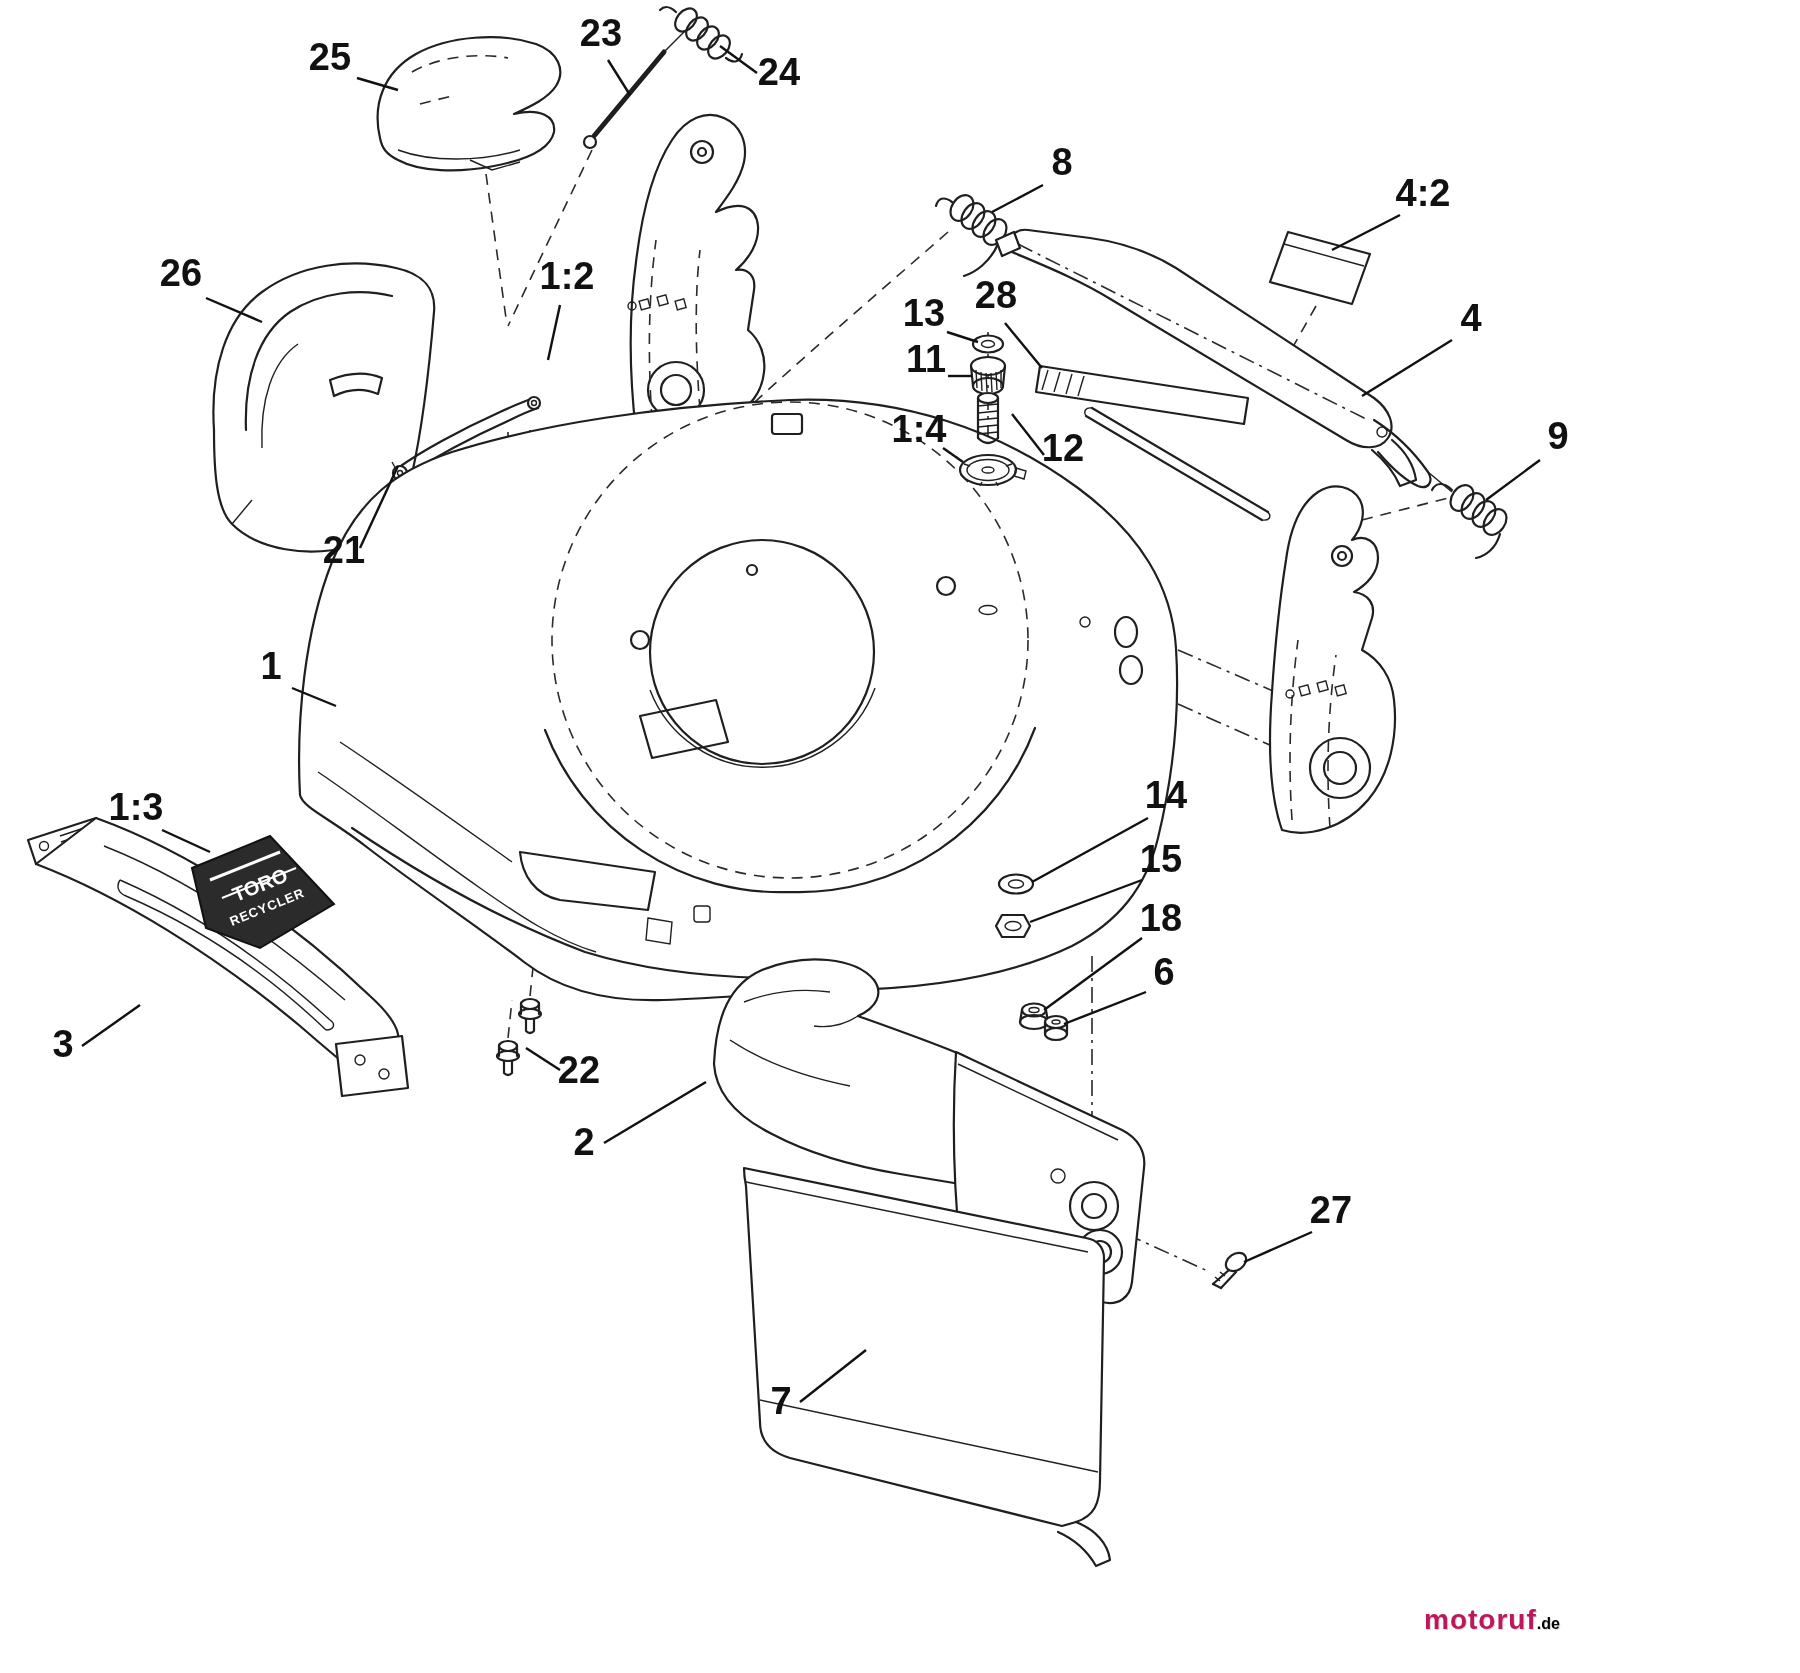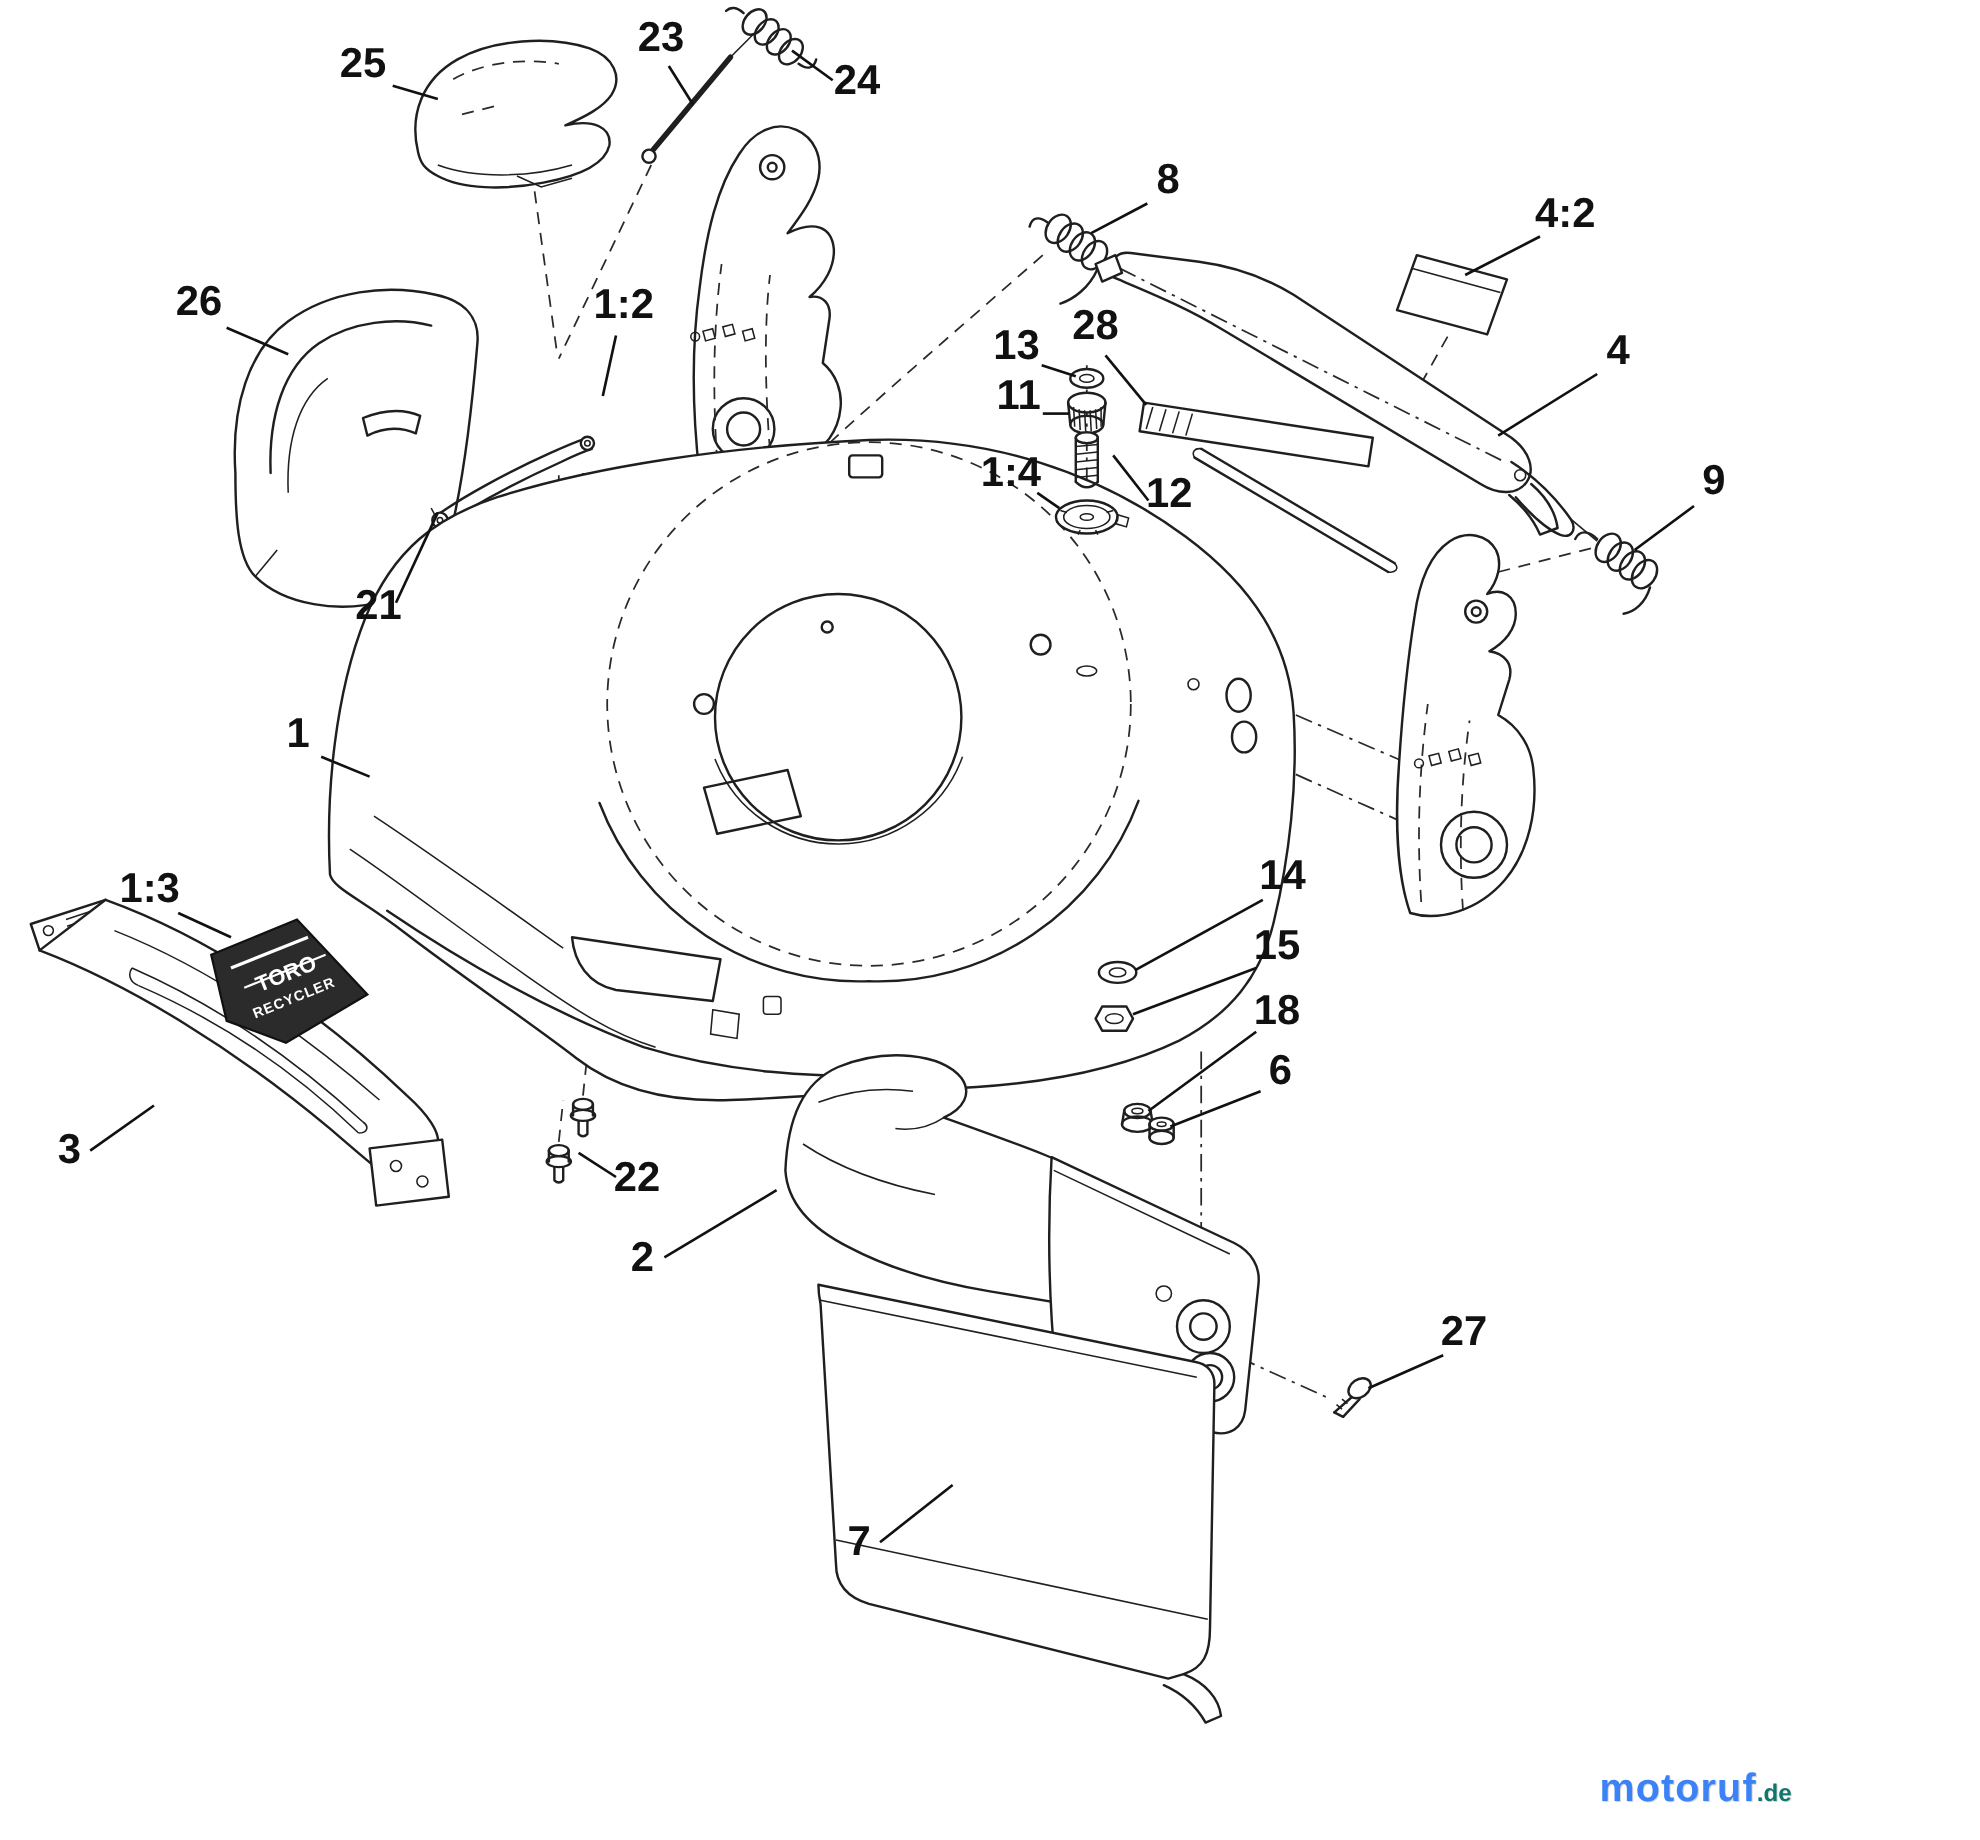--- a/index.html
+++ b/index.html
@@ -12,22 +12,22 @@
   .thin{stroke:#1f1f1f;stroke-width:1.4;fill:none;}
   .dash{stroke:#2a2a2a;stroke-width:1.6;fill:none;stroke-dasharray:11 8;}
   .dashdot{stroke:#2a2a2a;stroke-width:1.6;fill:none;stroke-dasharray:16 6 3 6;}
   .callout{font-family:"Liberation Sans", sans-serif;font-size:38px;font-weight:bold;fill:#111;}
   .leader{stroke:#111;stroke-width:2.4;fill:none;}
   .decal{fill:#2b2b2b;stroke:#111;stroke-width:2;}
   .decal-txt{font-family:"Liberation Sans", sans-serif;font-weight:bold;fill:#ffffff;}
   .watermark{position:absolute;left:1424px;top:1604px;white-space:nowrap;
              font-family:"Liberation Sans", sans-serif;font-weight:bold;
              text-shadow:1px 1px 0 #d8d8d8;}
-  .wm-main{font-size:36px;color:#3b82f6;letter-spacing:1px;margin-left:30px;}
-  .wm-suffix{font-size:22px;color:#0f766e;}
+  .wm-main{font-size:28px;color:#be185d;letter-spacing:1px;}
+  .wm-suffix{font-size:16px;color:#000000;}
 </style>
 </head>
 <body>
 
 <div class="stage">
 <svg viewBox="0 0 1800 1673" width="1800" height="1673">
 
   <g>
     <line class="dash" x1="592" y1="150" x2="508" y2="326"></line>
     <line class="dash" x1="486" y1="174" x2="506" y2="318"></line>

